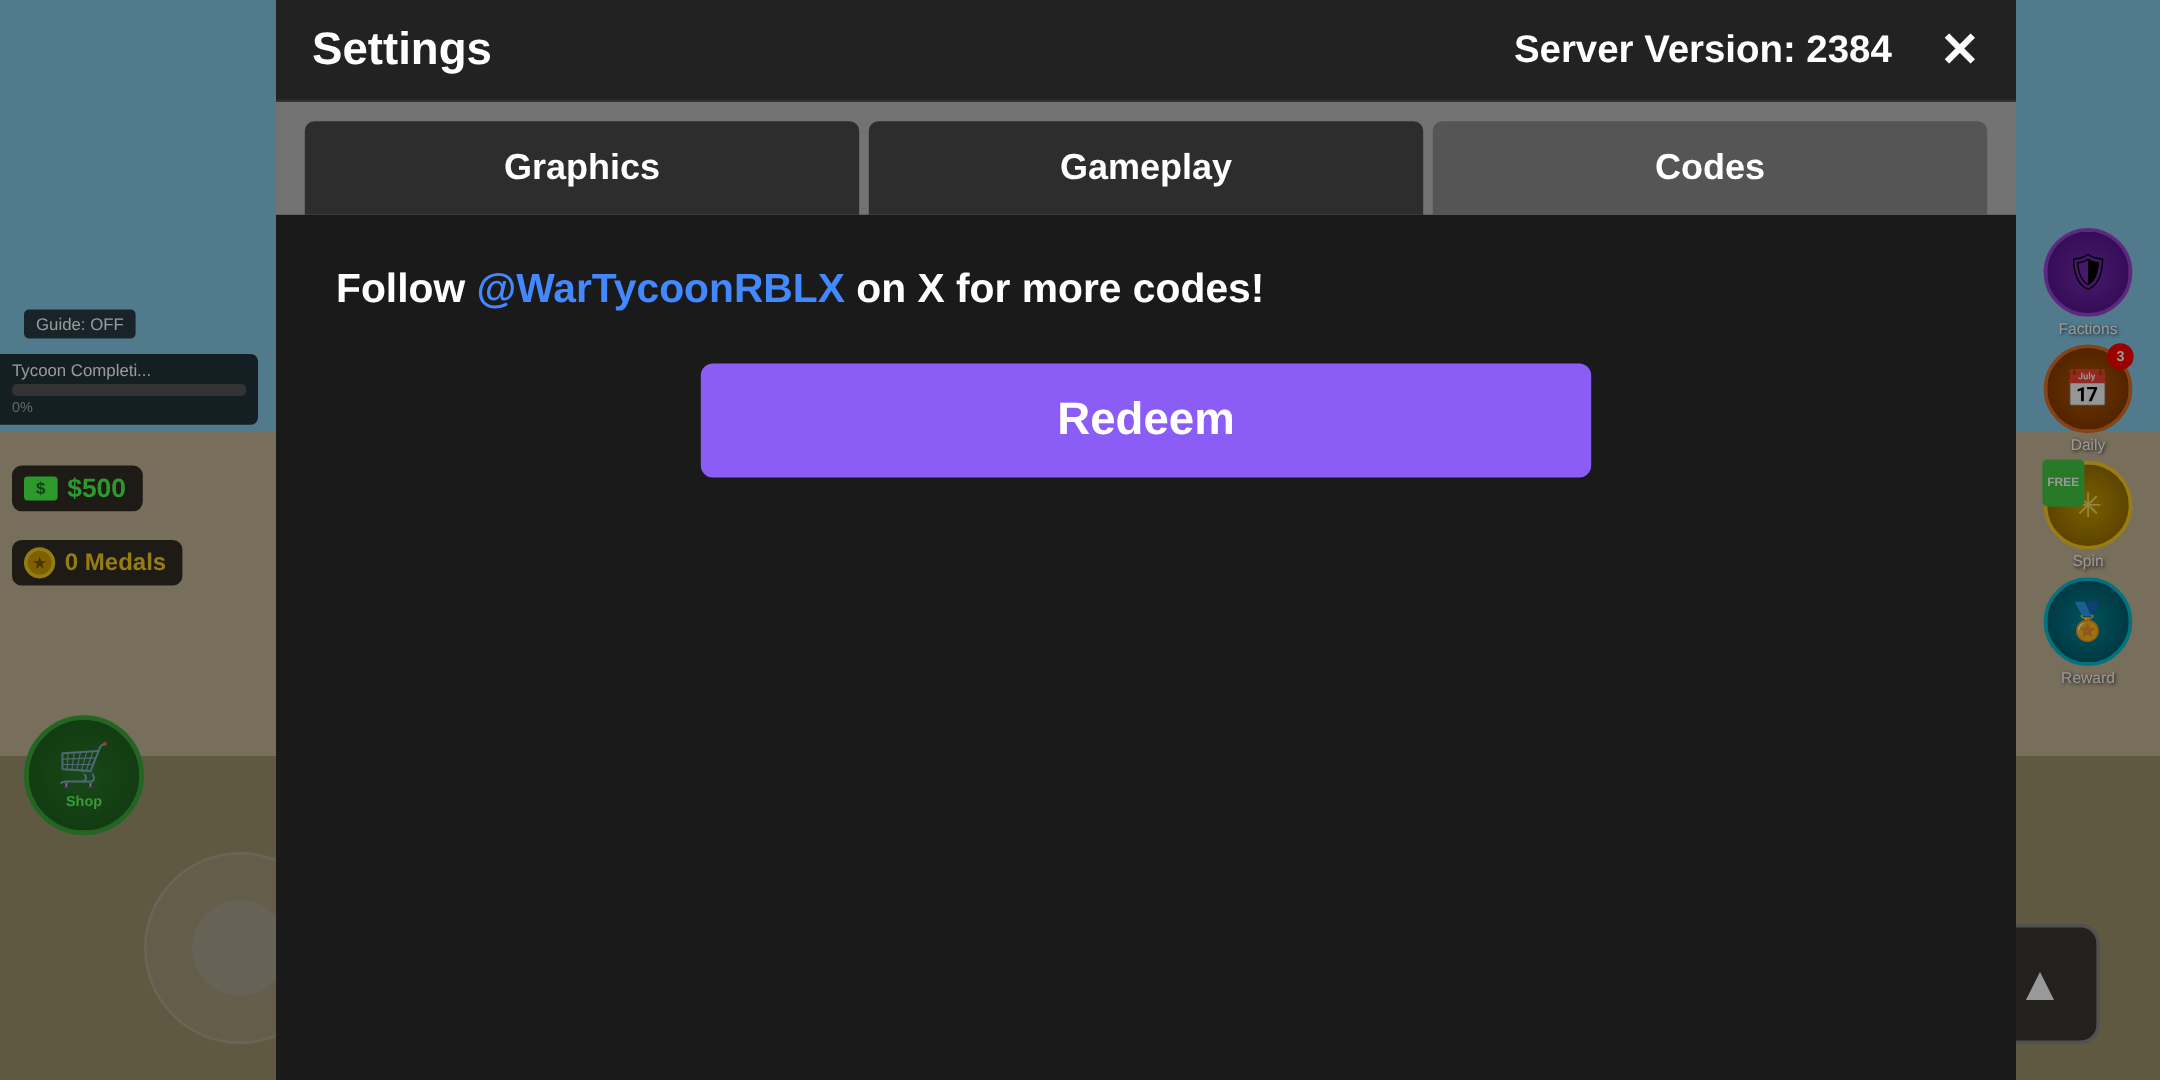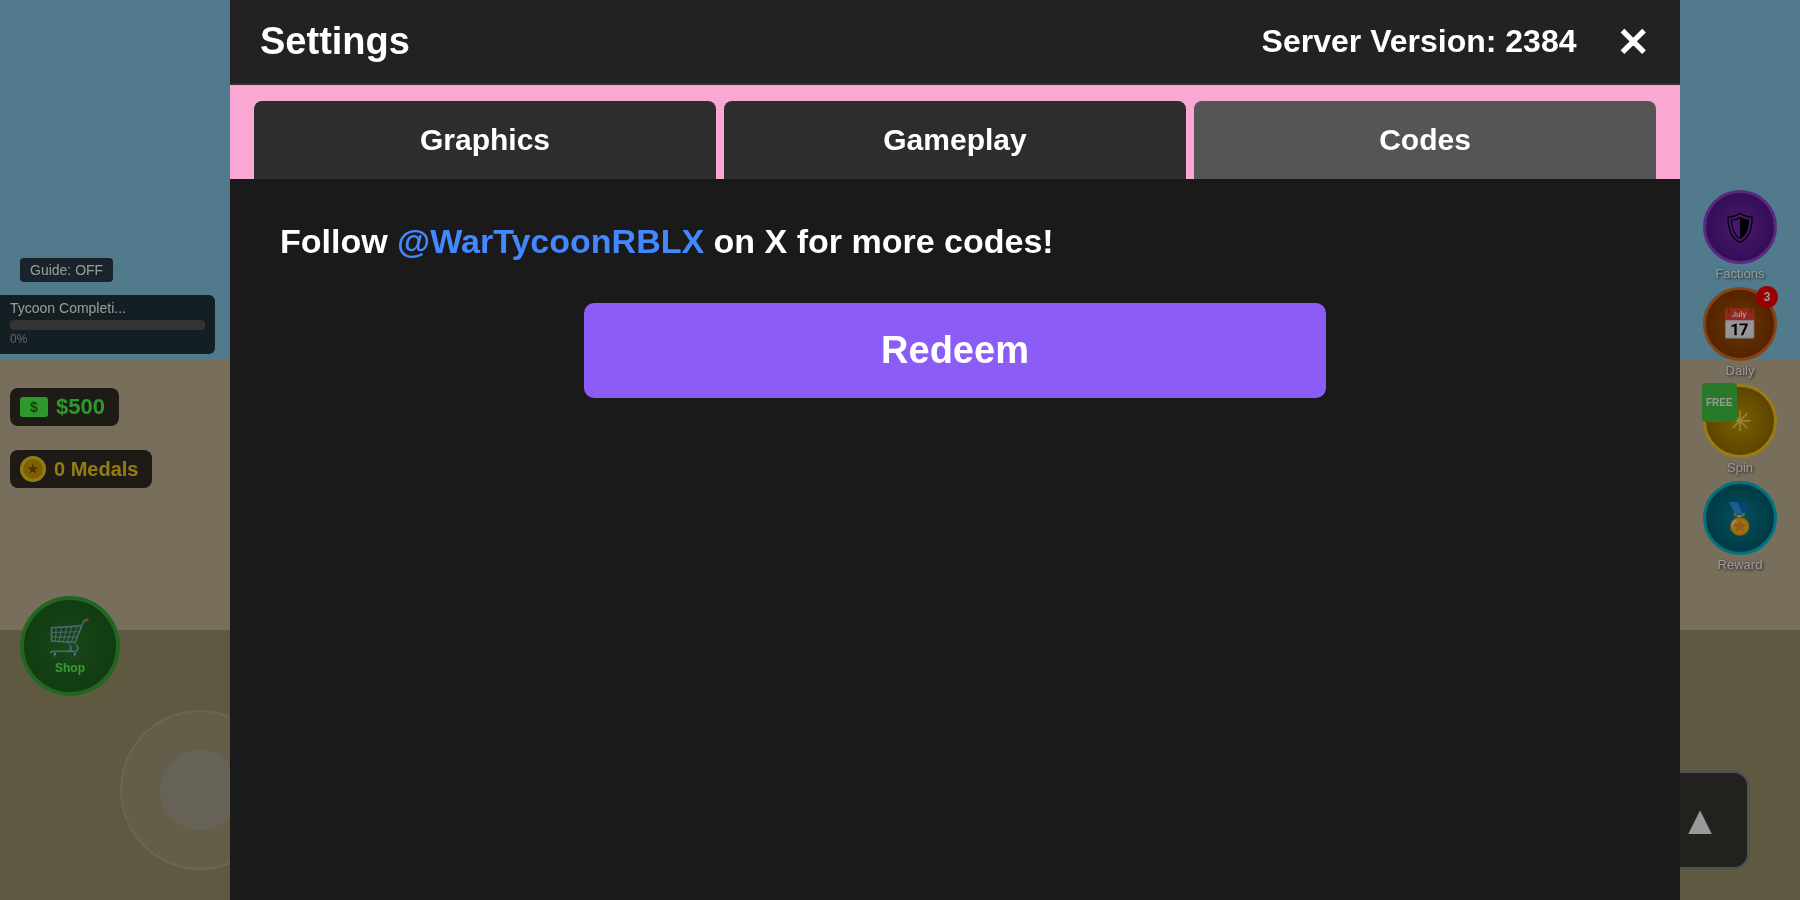--- a/index.html
+++ b/index.html
@@ -325,21 +325,21 @@
       color: white;
       font-size: 40px;
       font-weight: 900;
       cursor: pointer;
       line-height: 1;
       margin-left: 20px;
     }
 
     .tabs-row {
       display: flex;
-      background: #f9a8d4;
+      background: #737373;
       padding: 16px 24px 0 24px;
       gap: 8px;
     }
 
     .tab-btn {
       flex: 1;
       padding: 22px 10px;
       background: #2d2d2d;
       border: none;
       border-radius: 8px 8px 0 0;

